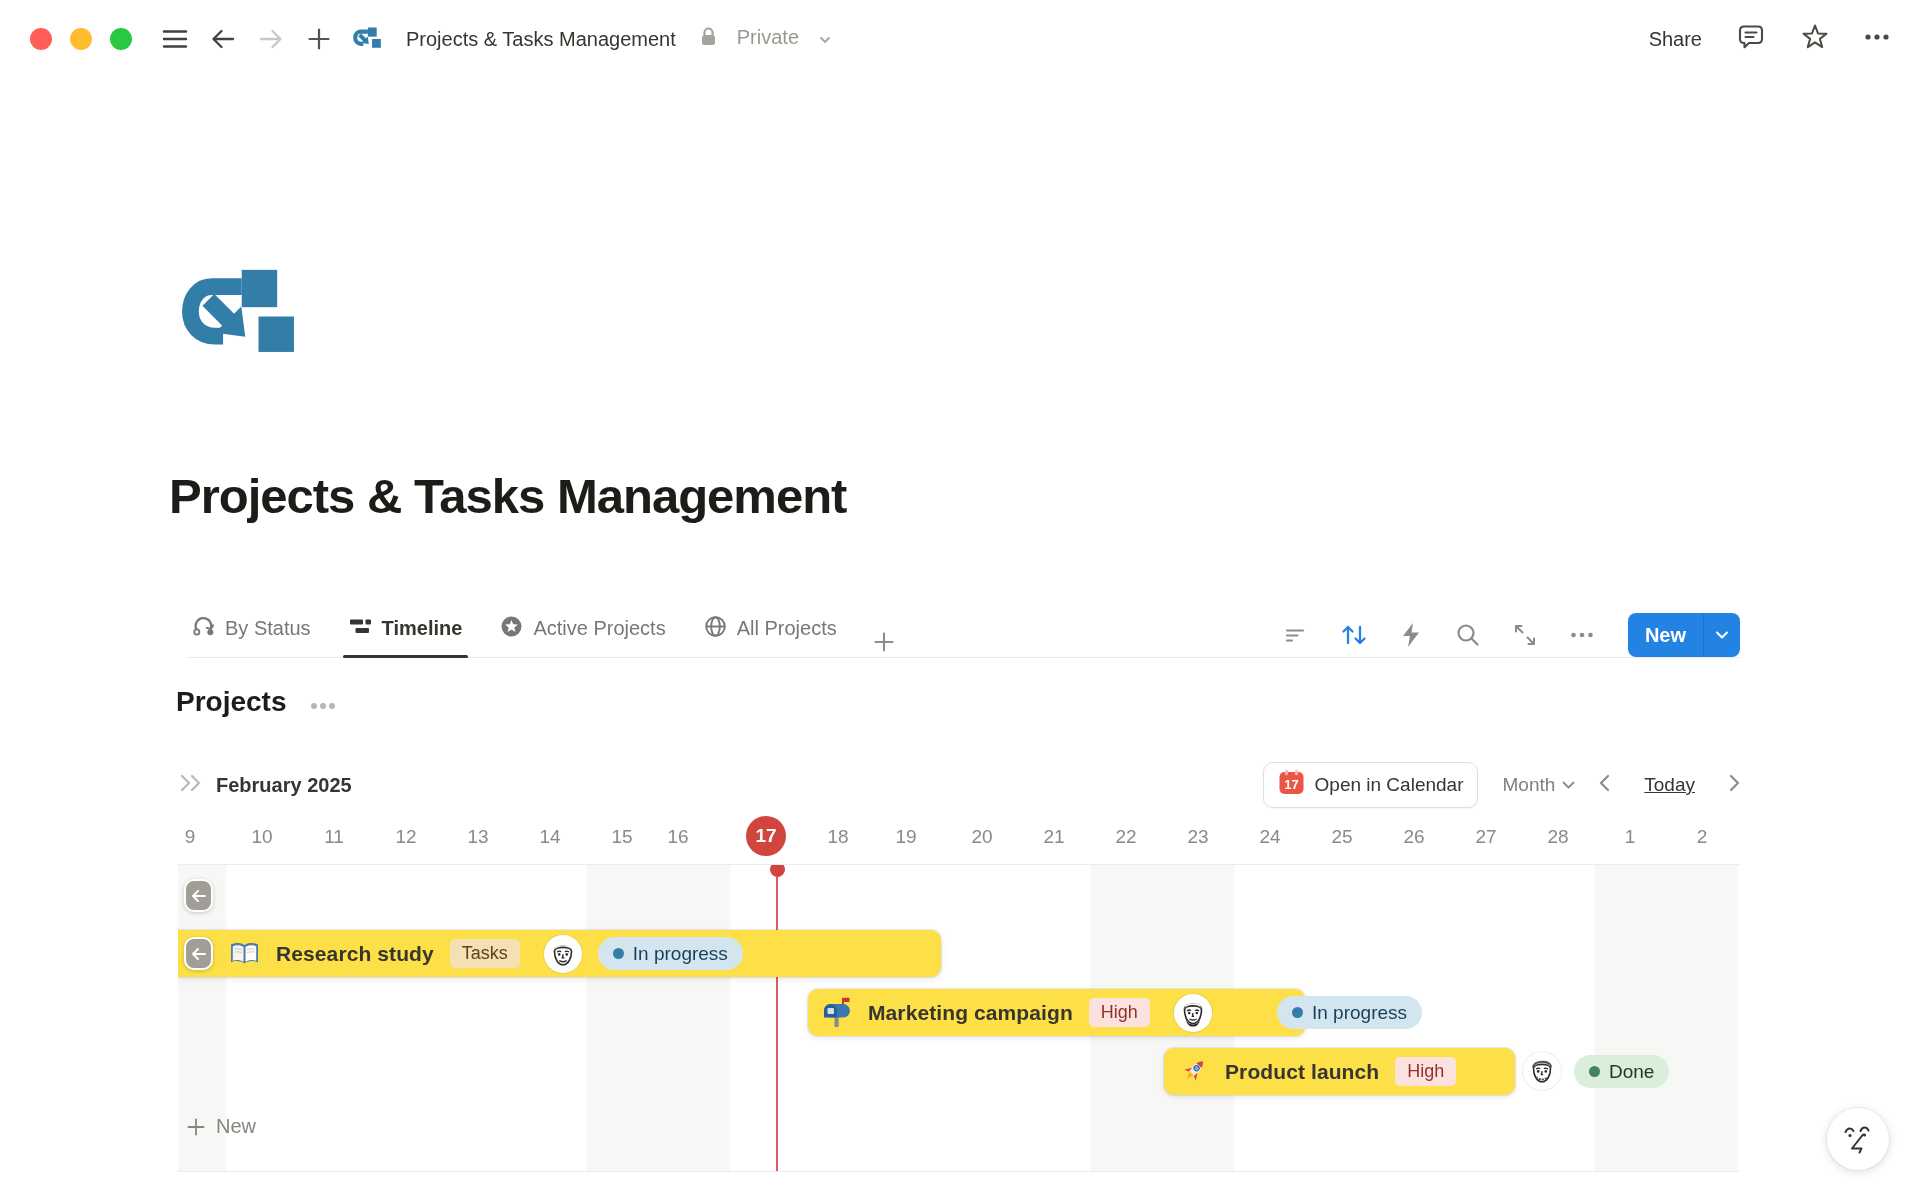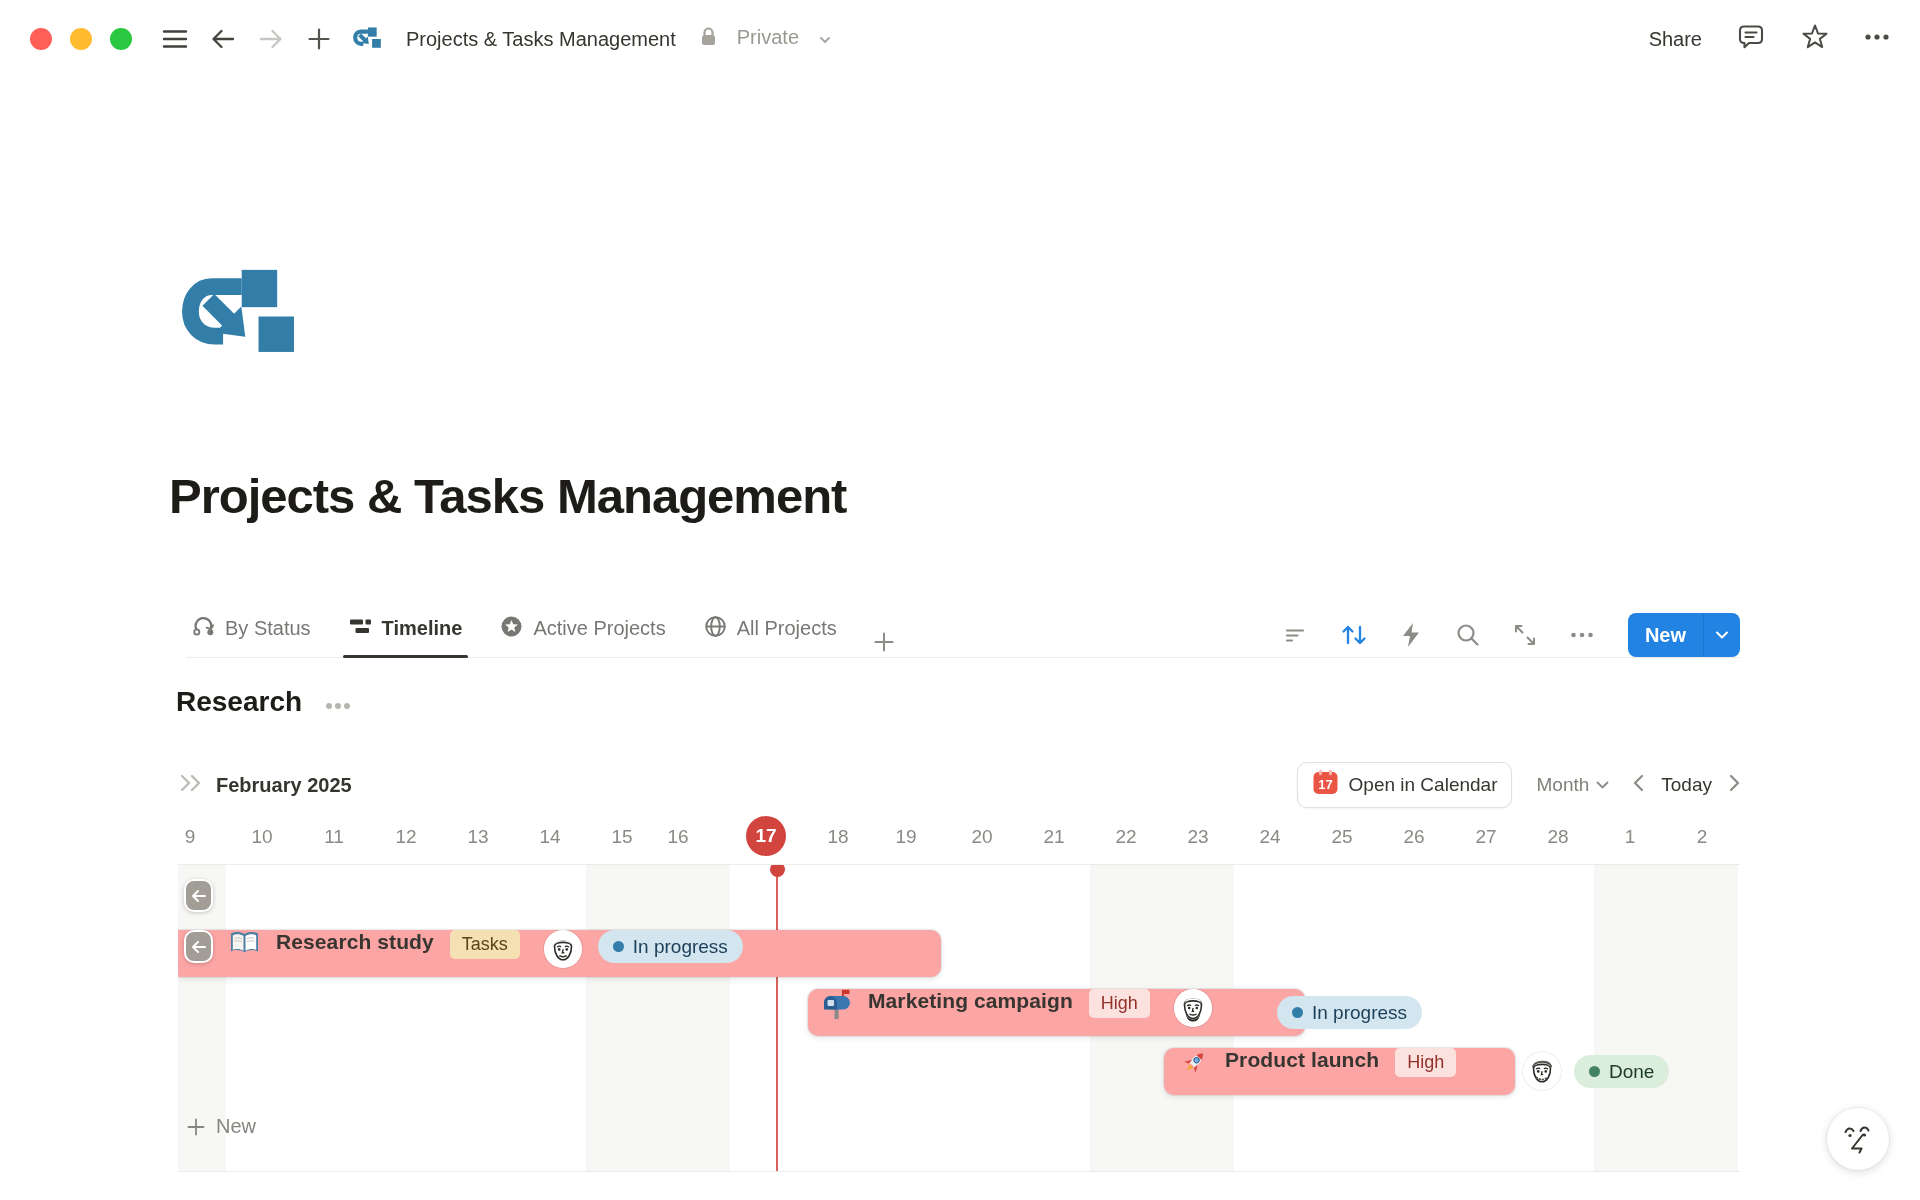--- a/index.html
+++ b/index.html
@@ -36,37 +36,37 @@
 
   
   .collection-title{position:absolute;left:176px;top:686px;font-size:28px;font-weight:700;color:#1D1C18;margin:0;display:flex;align-items:center;gap:22px;}
 
   
   .tl-header{position:absolute;left:178px;right:180px;top:760px;height:50px;display:flex;align-items:center;}
   .month-label{font-size:20px;font-weight:700;color:#37352F;margin-left:10px;}
   .tl-right{margin-left:auto;display:flex;align-items:center;gap:24px;}
   .open-cal{display:flex;align-items:center;gap:10px;height:44px;padding:0 14px;border:1px solid #E1E0DD;border-radius:10px;background:#fff;box-shadow:0 1px 2px rgba(15,15,15,.05);font-size:19px;color:#37352F;}
   .scale-select{display:flex;align-items:center;gap:7px;color:#82807B;font-size:19px;}
-  .nav-group{display:flex;align-items:center;gap:17px;}
+  .nav-group{display:flex;align-items:center;gap:34px;text-decoration:underline;}
   .today-label{font-size:19px;color:#37352F;}
 
   
   .date-row{position:absolute;left:178px;top:814px;width:1562px;height:46px;overflow:hidden;}
   .date-inner{position:absolute;left:-24px;top:0;width:1584px;height:100%;}
   .day-cell{position:absolute;top:0;width:72px;height:46px;text-align:center;line-height:46px;font-size:19px;color:#8B8983;}
   .today-badge{display:inline-block;width:40px;height:40px;line-height:40px;border-radius:50%;background:#D2453E;color:#fff;font-weight:700;vertical-align:middle;margin-top:-3px;}
 
   
   .tl-body{position:absolute;left:178px;top:864px;width:1562px;height:306px;border-top:1px solid #EDECEA;border-bottom:1px solid #EDECEA;overflow:hidden;box-sizing:content-box;}
   .grid-inner{position:absolute;left:-24px;top:0;width:1584px;height:100%;z-index:0;}
   .weekend{position:absolute;top:0;bottom:0;width:72px;background:#F7F7F5;}
   .today-line{position:absolute;top:0;bottom:0;width:2px;background:#D2453E;opacity:.85;z-index:1;}
   .today-dot{position:absolute;width:15px;height:15px;border-radius:50%;background:#D2453E;top:-3px;z-index:1;}
   .task-layer{position:absolute;left:0;top:0;width:100%;height:100%;}
-  .task-card{position:absolute;height:47px;background:#fca5a5;border-radius:10px;box-shadow:0 0 0 1px rgba(15,15,15,.07),0 2px 6px rgba(15,15,15,.10);display:flex;align-items:flex-start;gap:16px;padding:0 16px 0 14px;box-sizing:border-box;z-index:2;overflow:hidden;}
+  .task-card{position:absolute;height:47px;background:#fde047;border-radius:10px;box-shadow:0 0 0 1px rgba(15,15,15,.07),0 2px 6px rgba(15,15,15,.10);display:flex;align-items:center;gap:16px;padding:0 16px 0 14px;box-sizing:border-box;z-index:2;overflow:hidden;}
   .task-card.flush-left{border-radius:0 10px 10px 0;padding-left:6px;}
   .task-icon{display:flex;align-items:center;flex-shrink:0;}
   .task-title{font-size:21px;font-weight:700;color:#37352F;white-space:nowrap;letter-spacing:.1px;}
   .priority-badge{font-size:18px;padding:4px 12px;border-radius:5px;white-space:nowrap;margin-right:8px;flex-shrink:0;}
   .avatar{width:38px;height:38px;border-radius:50%;flex-shrink:0;box-shadow:0 0 0 1px rgba(0,0,0,.07);background:#fff;}
   .status-pill{display:flex;align-items:center;gap:9px;height:33px;padding:0 15px;border-radius:17px;font-size:19px;white-space:nowrap;flex-shrink:0;}
   .status-dot{width:11px;height:11px;border-radius:50%;flex-shrink:0;}
   .floating{position:absolute;z-index:3;}
   .back-btn{width:29px;height:33px;border-radius:10px;background:#A29E97;border:2px solid #fff;box-shadow:0 1px 4px rgba(0,0,0,.2);display:flex;align-items:center;justify-content:center;box-sizing:border-box;flex-shrink:0;}
   .offscreen-ind{position:absolute;left:6px;top:14px;z-index:2;}
@@ -256,21 +256,21 @@
         <span class="new-caret">
           <svg width="14" height="9" viewBox="0 0 14 9" fill="none" stroke="#fff" stroke-width="2" stroke-linecap="round" stroke-linejoin="round">
               <path d="M2,1.5 L7,6.5 L12,1.5"></path>
             </svg>
         </span>
       </div>
     </div>
   </div>
 
   <h2 class="collection-title">
-    <span>Research</span>
+    <span>Projects</span>
     <span>
       <svg width="28" height="10" viewBox="0 0 28 10" fill="#B8B6B1">
           <circle cx="5" cy="5" r="3"></circle>
           <circle cx="14" cy="5" r="3"></circle>
           <circle cx="23" cy="5" r="3"></circle>
         </svg>
     </span>
   </h2>
 
   <div class="tl-header">

